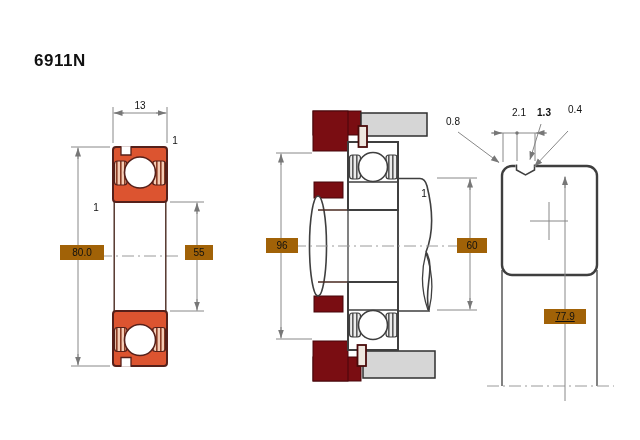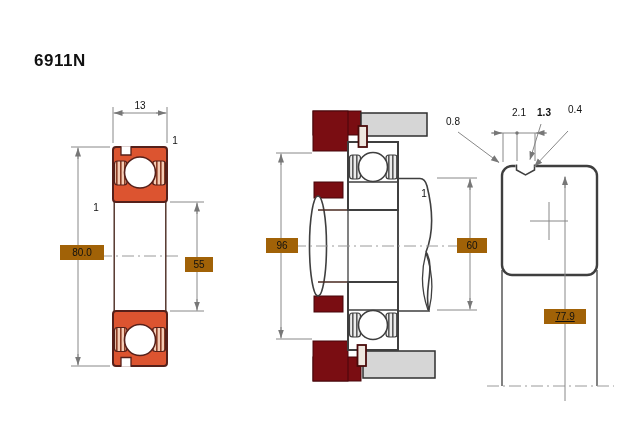--- a/index.html
+++ b/index.html
@@ -150,21 +150,21 @@
       <path class="dim" d="M568,131 L534.5,166.5" marker-end="url(#ah)"></path>
     </g>
   </svg>
 
   <div class="title" style="left:34px;top:15px;margin-top:36px;">6911N</div>
 
   <div class="lbl" style="left:126px;top:98px;width:28px;">13</div>
   <div class="lbl" style="left:169px;top:133px;width:12px;">1</div>
   <div class="lbl" style="left:90px;top:200px;width:12px;">1</div>
   <div class="lbl onln" style="left:60px;top:245px;width:40px;">80.0</div>
-  <div class="lbl onln" style="left:185px;top:245px;width:24px;margin-top:12px;">55</div>
+  <div class="lbl onln" style="left:185px;top:245px;width:24px;">55</div>
 
   <div class="lbl onln" style="left:266px;top:238px;width:28px;">96</div>
   <div class="lbl" style="left:418px;top:186px;width:12px;">1</div>
   <div class="lbl onln" style="left:457px;top:238px;width:26px;text-align:center;">60</div>
 
   <div class="lbl" style="left:441px;top:114px;width:24px;">0.8</div>
   <div class="lbl" style="left:507px;top:105px;width:24px;">2.1</div>
   <div class="lbl" style="left:532px;top:105px;width:24px;font-weight:bold;">1.3</div>
   <div class="lbl" style="left:563px;top:102px;width:24px;">0.4</div>
   <div class="lbl onln" style="left:544px;top:309px;width:38px;text-decoration:underline;">77.9</div>

